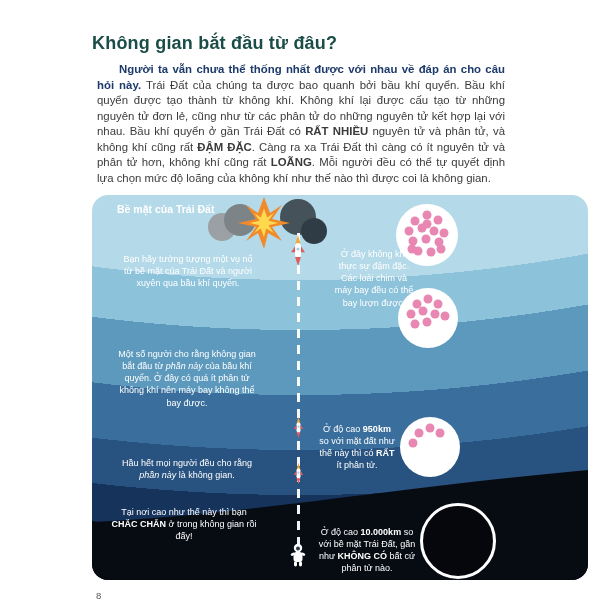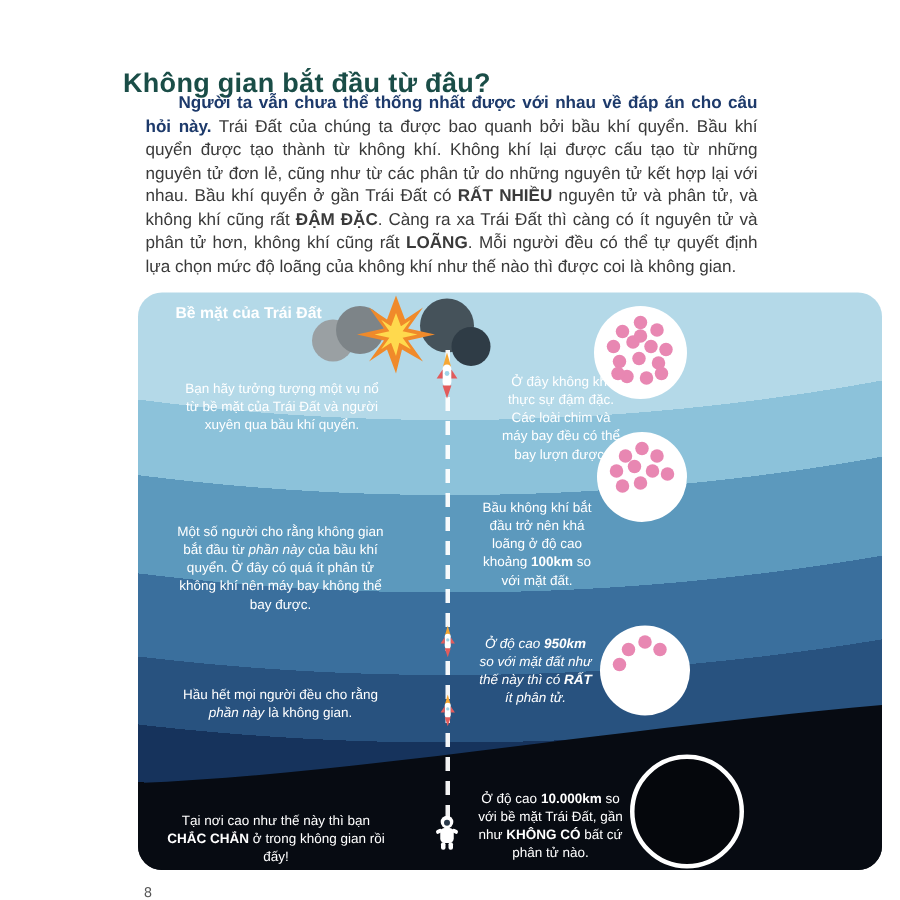--- a/index.html
+++ b/index.html
@@ -1,19 +1,19 @@
 <!DOCTYPE html>
 <html><head>
 <meta charset="utf-8">
 <style>
   * { margin:0; padding:0; box-sizing:border-box; }
   html,body { width:600px; height:600px; }
   body { background:#ffffff; font-family:"Liberation Sans", sans-serif; position:relative; overflow:hidden; }
 
-  .title { position:absolute; left:82px; top:33px; font-size:18px; font-weight:bold; color:#1a4d47; letter-spacing:.2px;margin-top:12px; }
+  .title { position:absolute; left:92px; top:33px; font-size:18px; font-weight:bold; color:#1a4d47; letter-spacing:.2px; }
 
   .intro { position:absolute; left:97px; top:62px; width:408px; font-size:11.4px; line-height:1.36;
            text-align:justify; text-indent:22px; color:#3a3a3a; }
   .intro .lead { font-weight:bold; color:#1d3a6b; }
 
   .illus { position:absolute; left:92px; top:195px; width:496px; height:385px; border-radius:16px; overflow:hidden;
     background: radial-gradient(circle at 208px -1500px,
       #b4d9e8 1585px, #8cc2da 1585px, #8cc2da 1635px,
       #5c99bd 1635px, #5c99bd 1700px,
       #3a6f9d 1700px, #3a6f9d 1755px,
@@ -33,24 +33,24 @@
 
   .rocket1 { position:absolute; left:198px; top:40px; }
   .rocket2 { position:absolute; left:201px; top:222px; }
   .rocket3 { position:absolute; left:201px; top:268px; }
   .astronaut { position:absolute; left:197px; top:348px; }
 
   .callout { position:absolute; color:#ffffff; font-size:9px; line-height:1.35; text-align:center; }
   .lc1 { left:28px;  top:58px;  width:136px; }
   .lc2 { left:24px;  top:153px; width:142px; }
   .lc3 { left:30px;  top:262px; width:130px; }
-  .lc4 { left:16px;  top:346px; width:152px; }
+  .lc4 { left:16px;  top:311px; width:152px; }
   .rc1 { left:240px; top:53px;  width:84px; }
   .rc2 { left:224px; top:137px; width:84px; }
-  .rc3 { left:226px; top:228px; width:78px;font-style:italic; }
+  .rc3 { left:226px; top:228px; width:78px; }
   .rc4 { left:222px; top:331px; width:106px; }
 
   .mol-circle { position:absolute; border-radius:50%; background:#ffffff; }
   .circ1 { left:304px; top:9px;   width:62px; height:62px; }
   .circ2 { left:306px; top:93px;  width:60px; height:60px; }
   .circ3 { left:308px; top:222px; width:60px; height:60px; }
   .circ4 { left:328px; top:308px; width:76px; height:76px; background:#05070c; border:3.5px solid #ffffff; }
 
   .mol-dot { position:absolute; width:9px; height:9px; border-radius:50%; transform:translate(-50%,-50%); }
 
@@ -120,21 +120,20 @@
       <rect x="10" y="18.5" width="3" height="5" rx="1.4" fill="#ffffff"></rect>
       <circle cx="9" cy="5.5" r="2" fill="#2a3a4a"></circle>
     </svg>
 
     <div class="callout lc1">Bạn hãy tưởng tượng một vụ nổ từ bề mặt của Trái Đất và người xuyên qua bầu khí quyển.</div>
     <div class="callout lc3">Hầu hết mọi người đều cho rằng <i>phần này</i> là không gian.</div>
     <div class="callout lc2">Một số người cho rằng không gian bắt đầu từ <i>phần này</i> của bầu khí quyển. Ở đây có quá ít phân tử không khí nên máy bay không thể bay được.</div>
     <div class="callout lc4">Tại nơi cao như thế này thì bạn <b>CHẮC CHẮN</b> ở trong không gian rồi đấy!</div>
 
     <div class="callout rc1">Ở đây không khí thực sự đậm đặc. Các loài chim và máy bay đều có thể bay lượn được.</div>
-    <div class="callout rc2">Bầu không khí bắt đầu trở nên khá loãng ở độ cao khoảng <b>100km</b> so với mặt đất.</div>
     <div class="callout rc3">Ở độ cao <b>950km</b> so với mặt đất như thế này thì có <b>RẤT</b> ít phân tử.</div>
     <div class="callout rc4">Ở độ cao <b>10.000km</b> so với bề mặt Trái Đất, gần như <b>KHÔNG CÓ</b> bất cứ phân tử nào.</div>
 
     <div class="mol-circle circ1">
         <span class="mol-dot" style="left: 50%; top: 18%; background: rgb(232, 135, 178);"></span>
         <span class="mol-dot" style="left: 31%; top: 27%; background: rgb(232, 135, 178);"></span>
         <span class="mol-dot" style="left: 67%; top: 26%; background: rgb(232, 135, 178);"></span>
         <span class="mol-dot" style="left: 21%; top: 44%; background: rgb(232, 135, 178);"></span>
         <span class="mol-dot" style="left: 42%; top: 38%; background: rgb(232, 135, 178);"></span>
         <span class="mol-dot" style="left: 62%; top: 43%; background: rgb(232, 135, 178);"></span>

